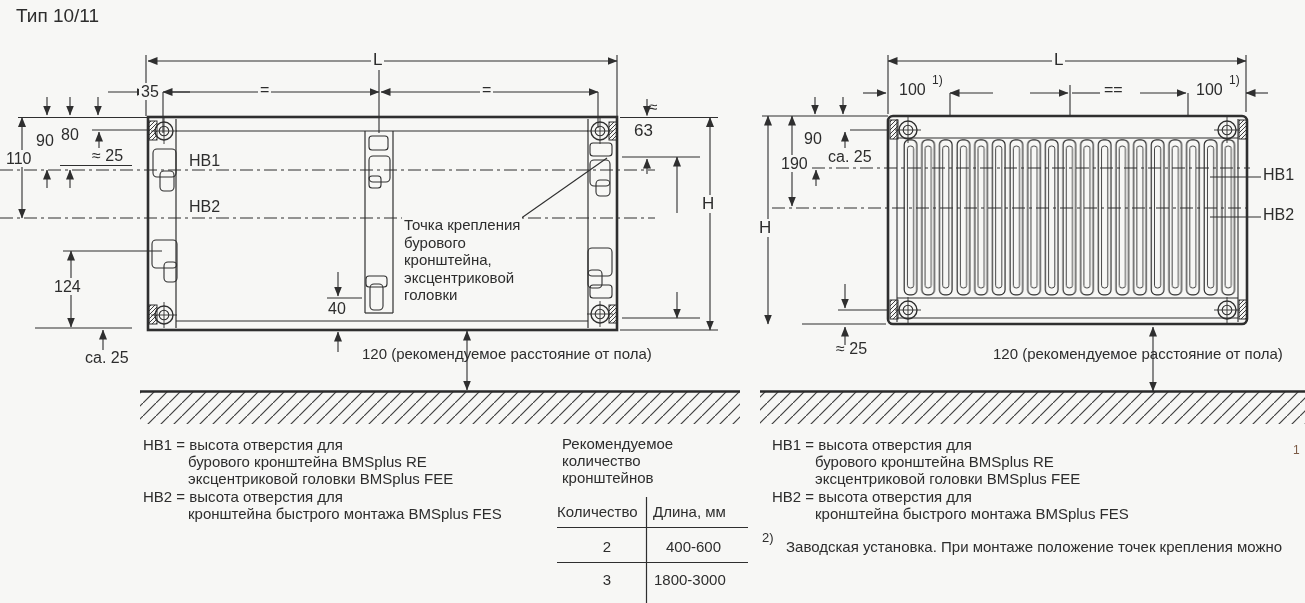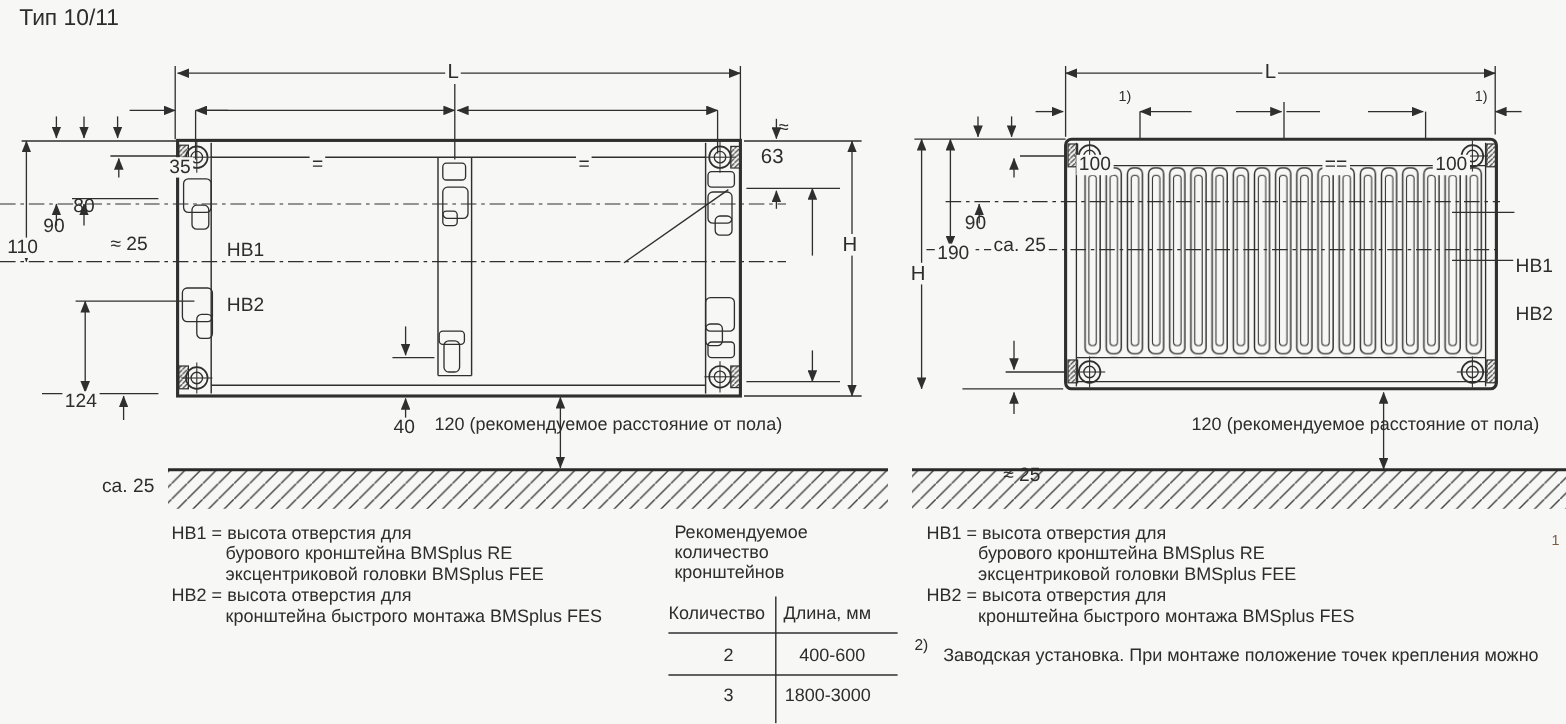--- a/index.html
+++ b/index.html
@@ -3,21 +3,21 @@
 <meta charset="utf-8">
 <style>
   html,body{margin:0;padding:0;background:#f7f7f5;}
   #stage{position:relative;width:1305px;height:603px;background:#f7f7f5;overflow:hidden;
          font-family:"Liberation Sans",sans-serif;color:#2d2d2d;}
   #stage svg{position:absolute;left:0;top:0;}
   .t{position:absolute;white-space:nowrap;color:#2d2d2d;line-height:1.08;}
   .bgm{background:#f7f7f5;padding:0 2px;}
   .f19{font-size:19px;}
   .f17{font-size:17px;}
-  .f16{font-size:16px;margin-top:48px;}
+  .f16{font-size:16px;}
   .f15{font-size:15px;}
   .f13{font-size:13px;}
   .f12{font-size:12px;}
   .note div{line-height:17.5px;font-size:15px;}
   .ctr{text-align:center;}
 </style>
 </head>
 <body>
 
 <div id="stage">
@@ -252,32 +252,39 @@
   </g>
 </svg>
 
 <div class="t f19" style="left:16px;top:6px">Тип 10/11</div>
 
 <div class="t f17 bgm" style="left:371px;top:51px">L</div>
 <div class="t f16 bgm" style="left:139px;top:83px">35</div>
 <div class="t f16 bgm" style="left:258px;top:81px">=</div>
 <div class="t f16 bgm" style="left:480px;top:81px">=</div>
 <div class="t f16" style="left:36px;top:132px">90</div>
-<div class="t f16" style="left:61px;top:116px">80</div>
+<div class="t f16" style="left:61px;top:126px">80</div>
 <div class="t f16 bgm" style="left:4px;top:150px">110</div>
 <div class="t f16" style="left:92px;top:147px">≈ 25</div>
 <div class="t f16" style="left:189px;top:152px">HB1</div>
 <div class="t f16" style="left:189px;top:198px">HB2</div>
 <div class="t f16 bgm" style="left:52px;top:278px">124</div>
 <div class="t f16" style="left:85px;top:349px">ca. 25</div>
 <div class="t f16 bgm" style="left:326px;top:300px">40</div>
 <div class="t f15" style="left:649px;top:99px">≈</div>
 <div class="t f17" style="left:634px;top:122px">63</div>
 <div class="t f17 bgm" style="left:700px;top:195px">H</div>
 
+<div class="t note bgm" style="left:402px;top:216px">
+  <div>Точка крепления</div>
+  <div>бурового</div>
+  <div>кронштейна,</div>
+  <div>эксцентриковой</div>
+  <div>головки</div>
+</div>
 
 
 <div class="t f15" style="left:362px;top:346px">120 (рекомендуемое расстояние от пола)</div>
 
 <div class="t f17 bgm" style="left:1052px;top:51px">L</div>
 <div class="t f16 bgm" style="left:897px;top:81px">100</div>
 <div class="t f12" style="left:932px;top:74px">1)</div>
 <div class="t f16 bgm" style="left:1102px;top:81px">==</div>
 <div class="t f16 bgm" style="left:1194px;top:81px">100</div>
 <div class="t f12" style="left:1229px;top:74px">1)</div>

